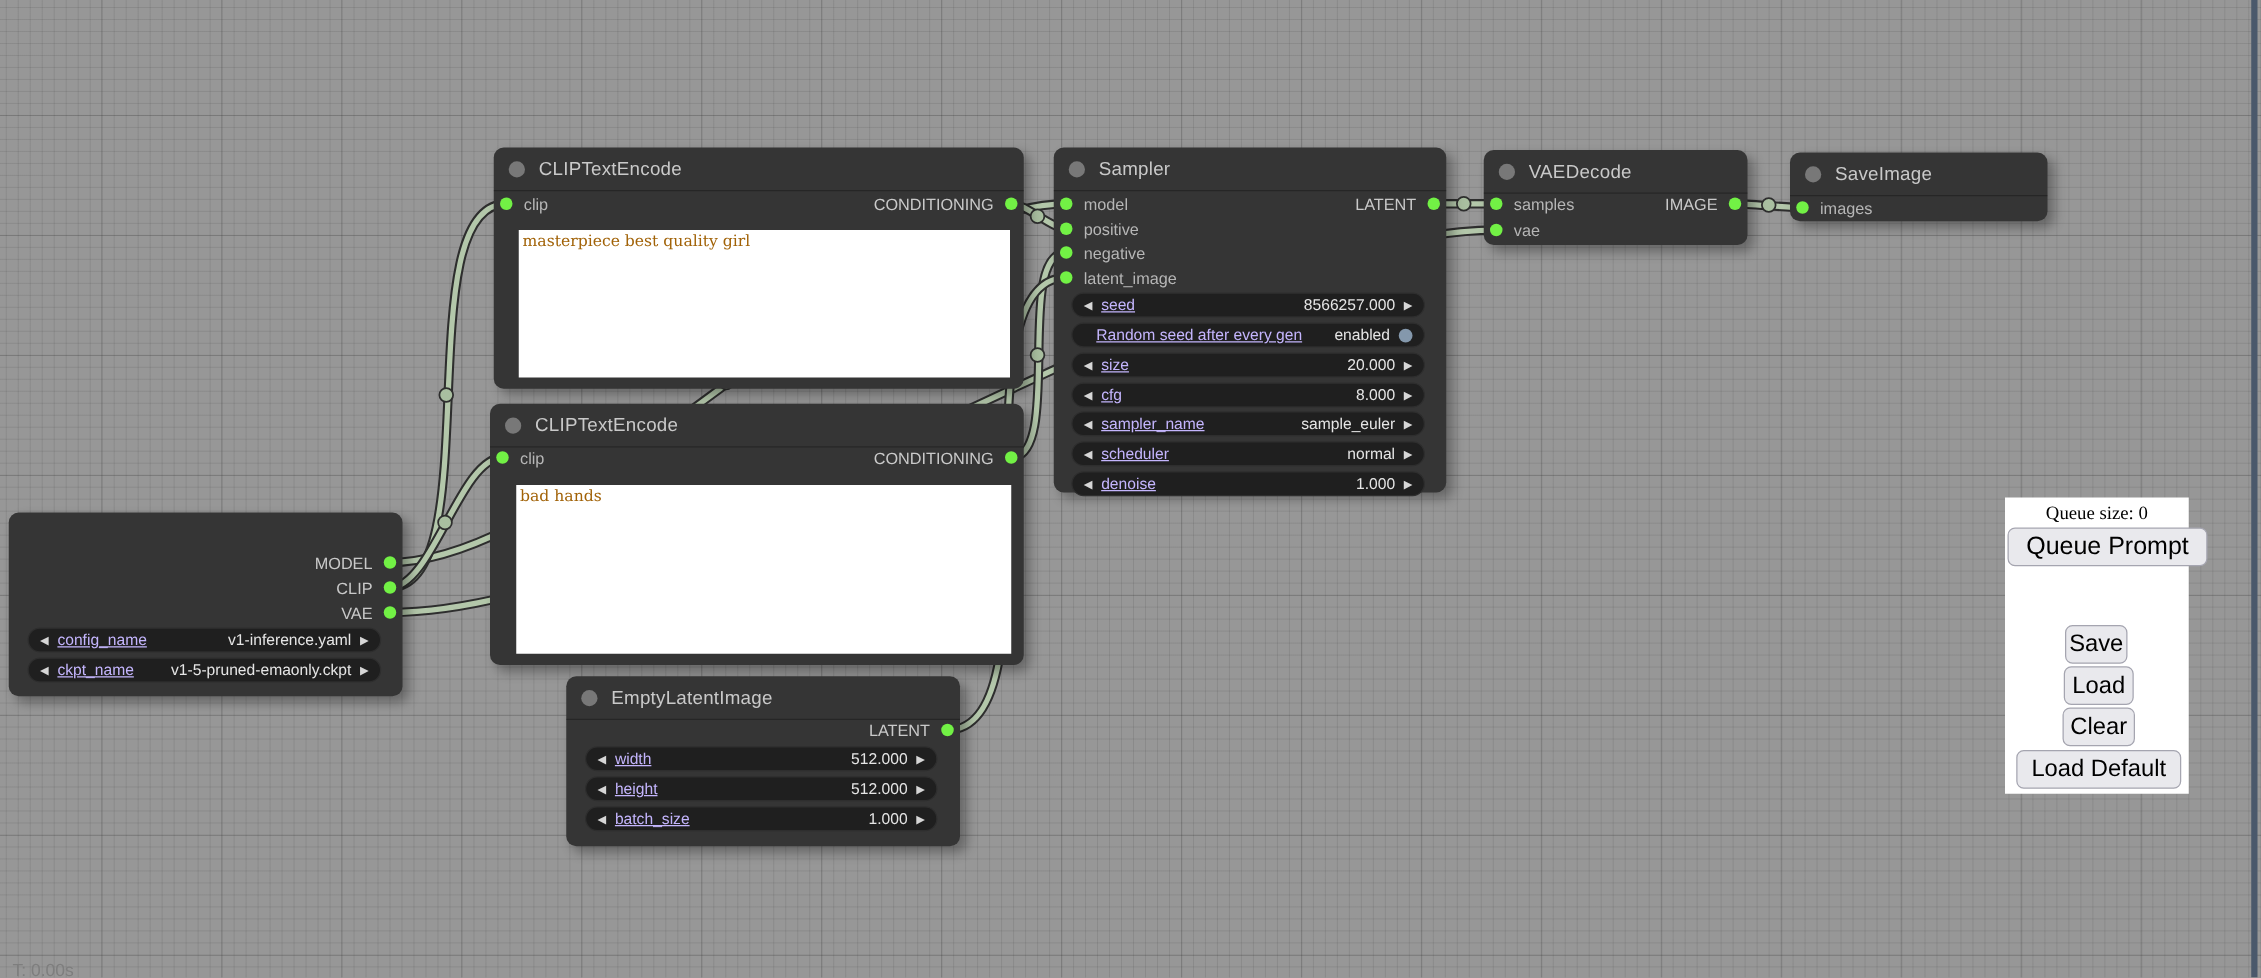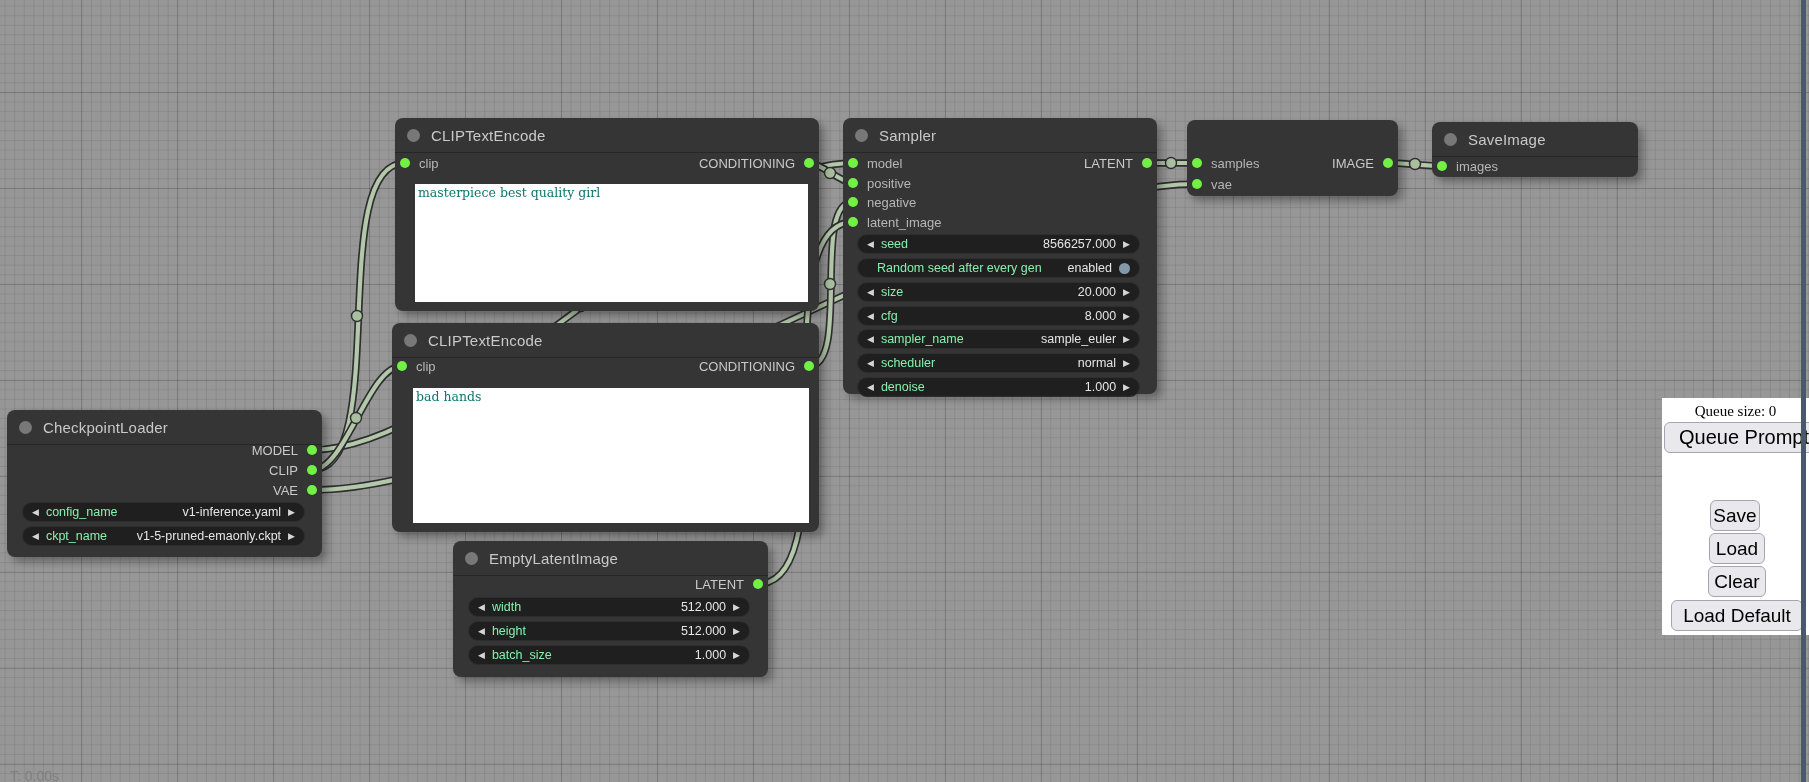--- a/index.html
+++ b/index.html
@@ -28,28 +28,28 @@
   .tdot{width:13px;height:13px;border-radius:50%;background:#787878;flex:0 0 auto;}
   .slotdot{width:10px;height:10px;border-radius:50%;background:#72f145;flex:0 0 auto;}
   .inrow{position:absolute;left:5px;height:20px;display:flex;align-items:center;gap:9px;
         color:#b6b6b6;font-size:13px;}
   .outrow{position:absolute;right:5px;height:20px;display:flex;align-items:center;gap:9px;
         color:#c9c9c9;font-size:13px;}
   .widget{position:absolute;height:20px;background:#1f1f1f;border:1px solid #2e2e2e;
         border-radius:11px;box-sizing:border-box;display:flex;align-items:center;
         padding:0 9px;font-size:12.5px;}
   .arrow{color:#d6d6d6;font-size:9px;line-height:1;cursor:pointer;}
-  .wlabel{margin-left:7px;color:#86efac;}
+  .wlabel{margin-left:7px;color:#c4b5fd;text-decoration:underline;}
   .wvalue{margin-left:auto;margin-right:7px;color:#e5e5e5;}
   .toggledot{width:11px;height:11px;border-radius:50%;background:#8498ac;flex:0 0 auto;}
-  .prompt-area{position:absolute;background:#ffffff;border:none;color:#0f766e;
+  .prompt-area{position:absolute;background:#ffffff;border:none;color:#a16207;
         font-family:"DejaVu Serif",serif;font-size:12.5px;padding:1px 3px;
         box-sizing:border-box;resize:none;outline:none;overflow:hidden;}
 
-  #menu-panel{position:absolute;left:1662px;top:398px;width:147px;height:237px;
+  #menu-panel{position:absolute;left:1604px;top:398px;width:147px;height:237px;
         background:#ffffff;z-index:3;}
   .qsize{position:absolute;left:0;top:5px;width:100%;text-align:center;color:#000;
         font-family:"Liberation Serif",serif;font-size:15px;}
   .mbtn{position:absolute;display:flex;align-items:center;justify-content:center;
         background:#e9e9ed;border:1px solid #a5a5b0;border-radius:6px;color:#000;
         box-sizing:border-box;cursor:pointer;font-family:"Liberation Sans",sans-serif;}
   #scroll-strip{position:absolute;left:1801px;top:0;width:5px;height:782px;
         background:#4a586b;z-index:4;}
   #time-label{position:absolute;left:10px;top:768px;color:#7e7e7e;font-size:14px;z-index:0;}
 </style>
@@ -100,24 +100,20 @@
     <circle class="wire-dot" cx="753" cy="337" r="5.5"></circle>
     <circle class="wire-dot" cx="830" cy="173" r="5.5"></circle>
     <circle class="wire-dot" cx="830" cy="284" r="5.5"></circle>
     <circle class="wire-dot" cx="804" cy="403" r="5.5"></circle>
     <circle class="wire-dot" cx="1171" cy="163" r="5.5"></circle>
     <circle class="wire-dot" cx="1415" cy="164" r="5.5"></circle>
   </g>
 </svg>
 
 <div class="node" style="left:7px;top:410px;width:315px;height:147px;">
-  <div class="ntitle">
-    <span class="tdot"></span>
-    <span>CheckpointLoader</span>
-  </div>
   <div class="outrow" style="top:440px;position:fixed;left:auto;"></div>
   <div class="outrow" style="top:30px;">
     <span>MODEL</span>
     <span class="slotdot"></span>
   </div>
   <div class="outrow" style="top:50px;">
     <span>CLIP</span>
     <span class="slotdot"></span>
   </div>
   <div class="outrow" style="top:70px;">
@@ -261,20 +257,24 @@
   </div>
   <div class="widget" style="left:14px;top:259px;width:283px;">
     <span class="arrow">◀</span>
     <span class="wlabel">denoise</span>
     <span class="wvalue">1.000</span>
     <span class="arrow">▶</span>
   </div>
 </div>
 
 <div class="node" style="left:1187px;top:120px;width:211px;height:76px;">
+  <div class="ntitle">
+    <span class="tdot"></span>
+    <span>VAEDecode</span>
+  </div>
   <div class="inrow" style="top:33px;">
     <span class="slotdot"></span>
     <span>samples</span>
   </div>
   <div class="inrow" style="top:54px;">
     <span class="slotdot"></span>
     <span>vae</span>
   </div>
   <div class="outrow" style="top:33px;">
     <span>IMAGE</span>

